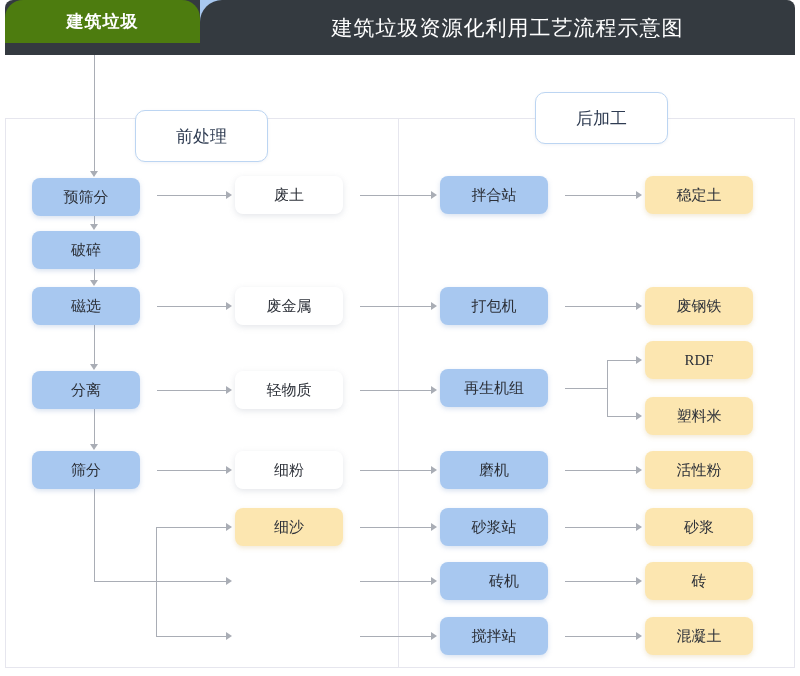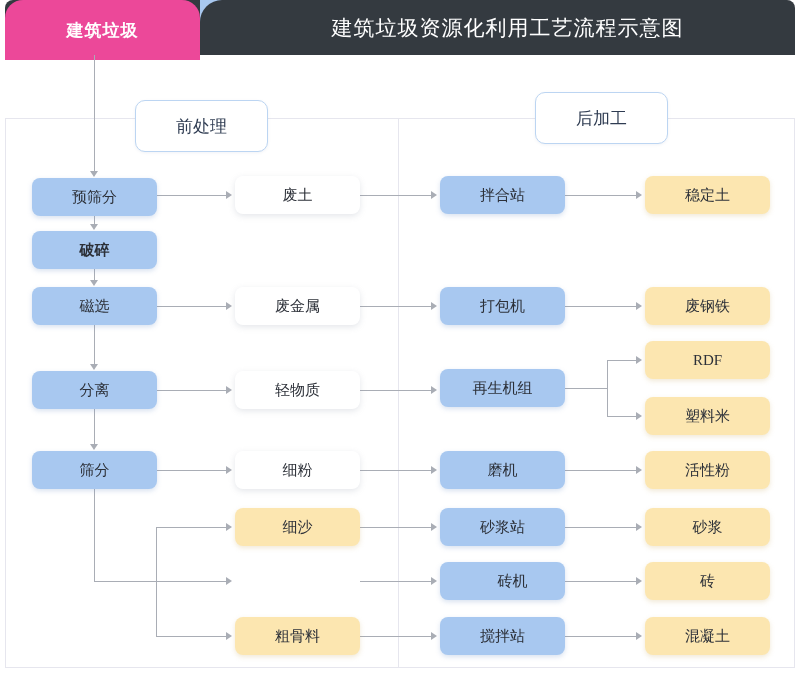--- a/index.html
+++ b/index.html
@@ -15,22 +15,22 @@
   .header-bar{
     position:absolute;left:5px;top:0;width:790px;height:55px;
     background:#343a40;border-radius:8px 8px 0 0;
   }
   .header-title{
     position:absolute;left:220px;top:0;width:575px;height:55px;
     display:flex;align-items:center;justify-content:center;
     color:#ffffff;font-size:21px;font-weight:normal;letter-spacing:1px;
   }
   .header-tab{
-    position:absolute;left:5px;top:0;width:195px;height:60px;
-    background:#ec4899;border-radius:18px 18px 0 0;
+    position:absolute;left:5px;top:0;width:195px;height:43px;
+    background:#4d7c0f;border-radius:18px 18px 0 0;
     display:flex;align-items:center;justify-content:center;
     color:#ffffff;font-size:17px;font-weight:bold;letter-spacing:1px;
   }
   .tab-notch{
     position:absolute;left:200px;top:0;width:22px;height:24px;
     background:#a8c8f0;
   }
   .tab-notch::after{
     content:"";position:absolute;left:0;top:0;width:22px;height:24px;
     background:#343a40;border-radius:22px 0 0 0;
@@ -49,26 +49,26 @@
 
   
   .section-chip{
     position:absolute;height:50px;
     background:#ffffff;border:1px solid #bcd5f2;border-radius:10px;
     display:flex;align-items:center;justify-content:center;
     color:#2f3c52;font-size:17px;
     box-shadow:0 1px 3px rgba(110,130,170,.10);
     z-index:5;
   }
-  #chip-pre{left:135px;top:100px;width:131px;}
+  #chip-pre{left:135px;top:110px;width:131px;}
   #chip-post{left:535px;top:92px;width:131px;}
 
   
   .node{
-    position:absolute;width:125px;height:38px;border-radius:8px;
+    position:absolute;width:108px;height:38px;border-radius:8px;
     display:flex;align-items:center;justify-content:center;
     font-size:15px;color:#2c3038;box-sizing:border-box;z-index:4;
   }
   .node.blue{background:#a8c8f0;box-shadow:0 2px 5px rgba(120,150,200,.28);}
   .node.white{background:#ffffff;box-shadow:0 2px 6px rgba(130,140,160,.22);}
   .node.yellow{background:#fce6b0;box-shadow:0 2px 5px rgba(200,170,100,.26);}
 
   
   .ln{position:absolute;background:#a9adb5;z-index:2;}
   .ln.h{height:1px;}
@@ -96,21 +96,21 @@
   <div class="panel"></div>
   <div class="panel-divider"></div>
 
   <div class="section-chip" id="chip-pre">前处理</div>
   <div class="section-chip" id="chip-post">后加工</div>
 
   <div class="ln v" style="left:94px;top:55px;height:117px;"></div>
   <div class="arw down" style="left:90px;top:171px;"></div>
 
   <div class="node blue" style="left:32px;top:178px;">预筛分</div>
-  <div class="node blue" style="left:32px;top:231px;font-weight:bold;">破碎</div>
+  <div class="node blue" style="left:32px;top:231px;">破碎</div>
   <div class="node blue" style="left:32px;top:287px;">磁选</div>
   <div class="node blue" style="left:32px;top:371px;">分离</div>
   <div class="node blue" style="left:32px;top:451px;">筛分</div>
 
   <div class="ln v" style="left:94px;top:216px;height:9px;"></div>
   <div class="arw down" style="left:90px;top:224px;"></div>
 
   <div class="ln v" style="left:94px;top:269px;height:12px;"></div>
   <div class="arw down" style="left:90px;top:280px;"></div>
 
@@ -120,21 +120,20 @@
   <div class="ln v" style="left:94px;top:409px;height:36px;"></div>
   <div class="arw down" style="left:90px;top:444px;"></div>
 
   <div class="ln v" style="left:94px;top:489px;height:92px;"></div>
 
   <div class="node white" style="left:235px;top:176px;">废土</div>
   <div class="node white" style="left:235px;top:287px;">废金属</div>
   <div class="node white" style="left:235px;top:451px;">细粉</div>
   <div class="node white" style="left:235px;top:371px;">轻物质</div>
   <div class="node yellow" style="left:235px;top:508px;">细沙</div>
-  <div class="node yellow" style="left:235px;top:617px;">粗骨料</div>
 
   <div class="ln h" style="left:157px;top:195px;width:70px;"></div>
   <div class="arw" style="left:226px;top:191px;"></div>
 
   <div class="ln h" style="left:157px;top:306px;width:70px;"></div>
   <div class="arw" style="left:226px;top:302px;"></div>
 
   <div class="ln h" style="left:157px;top:390px;width:70px;"></div>
   <div class="arw" style="left:226px;top:386px;"></div>
 

